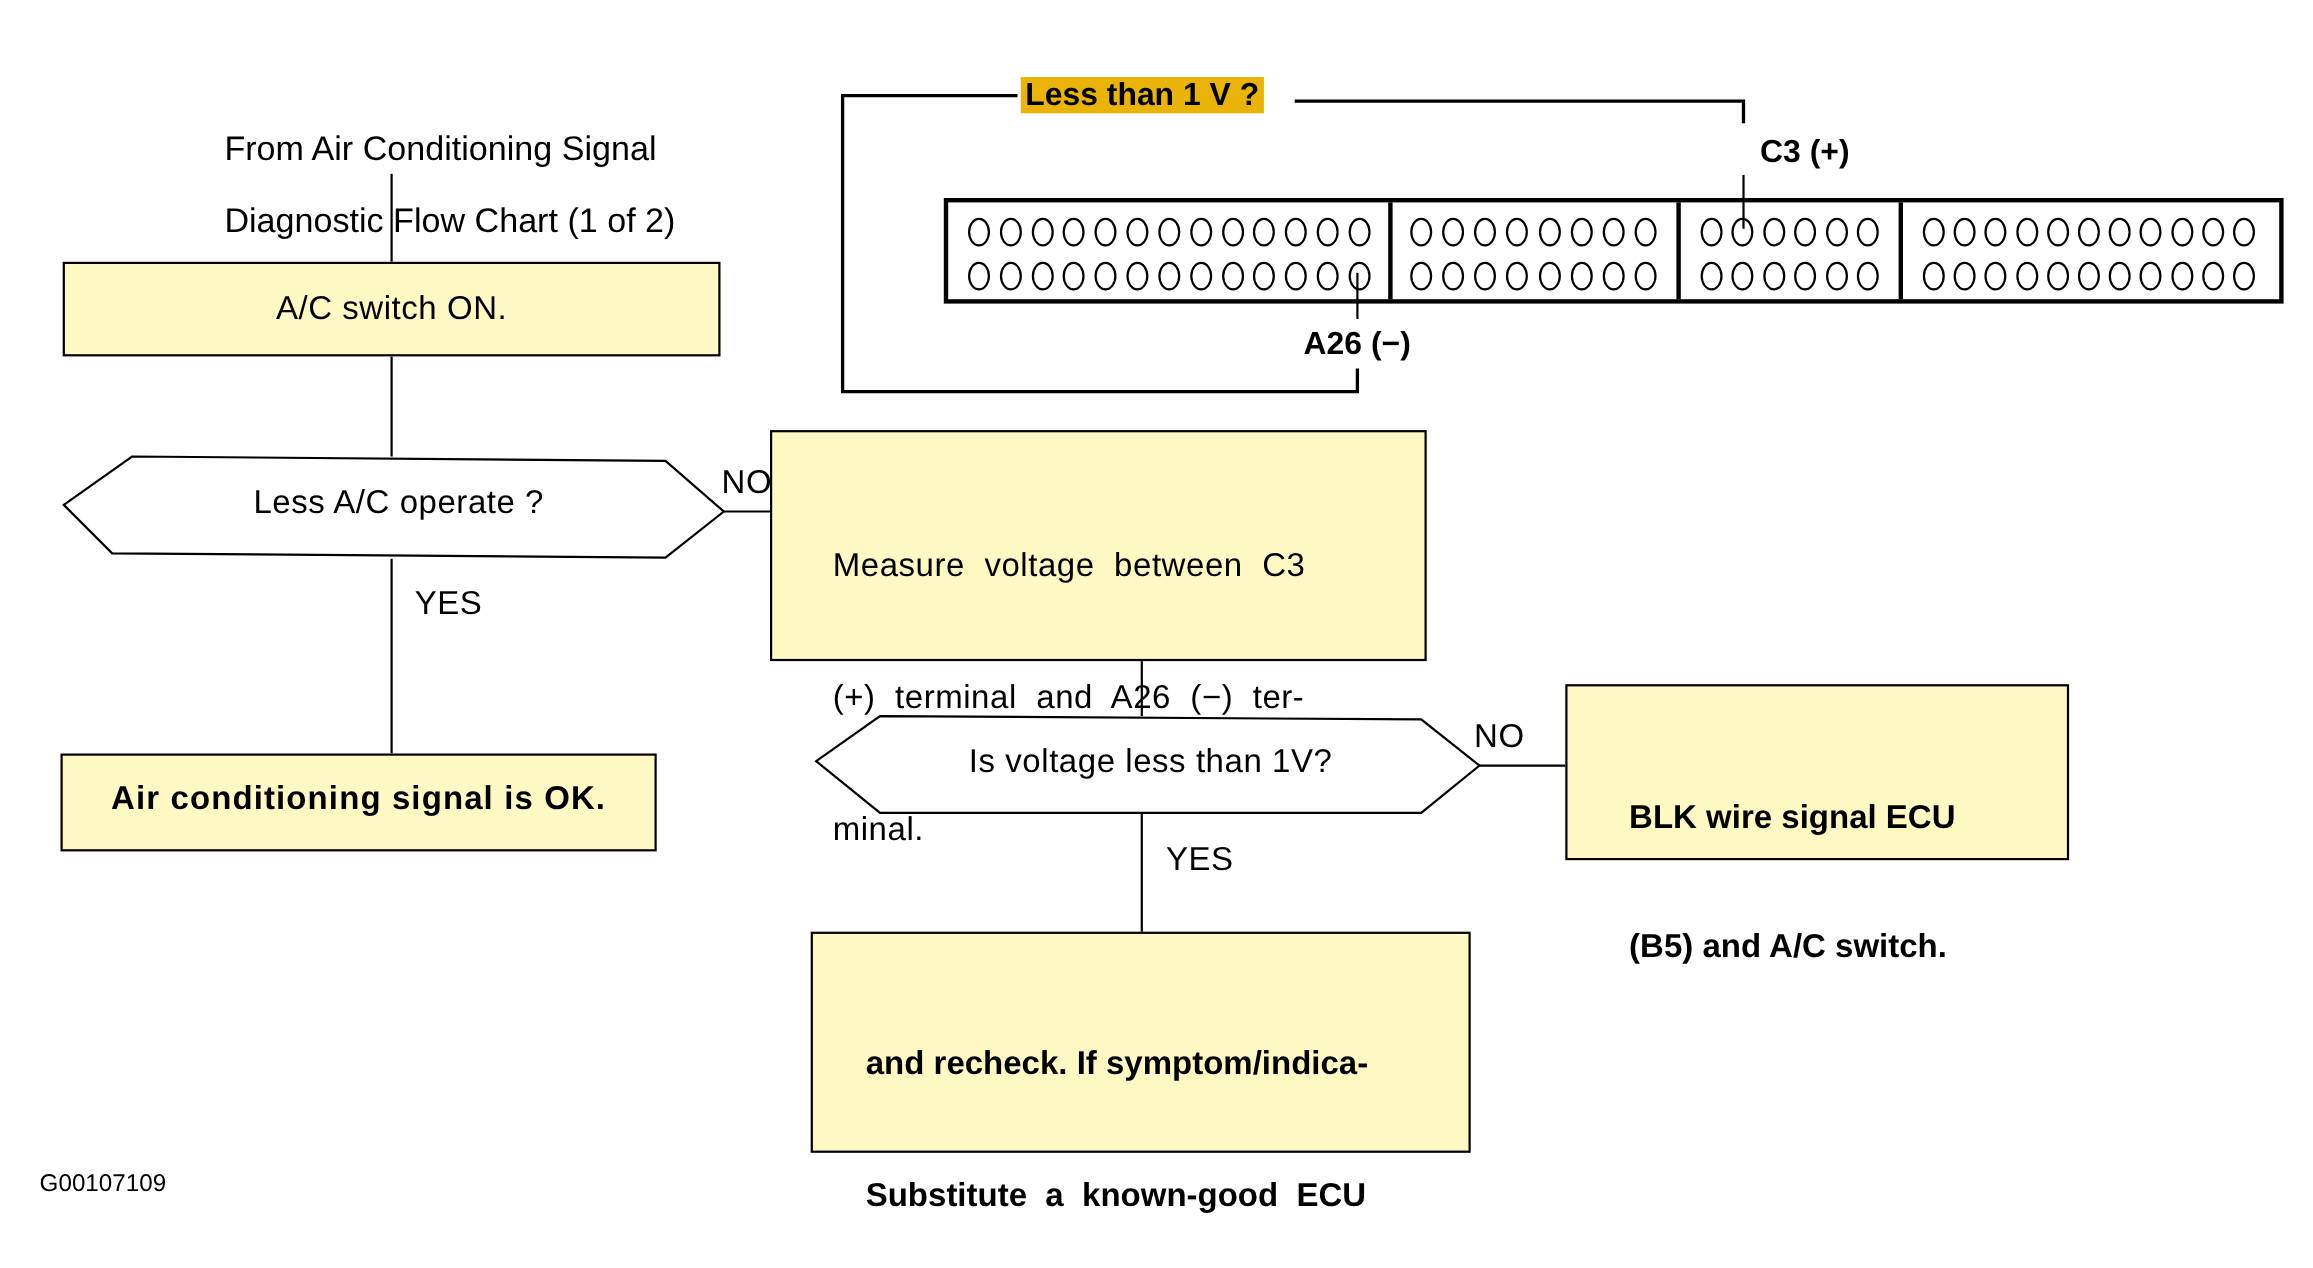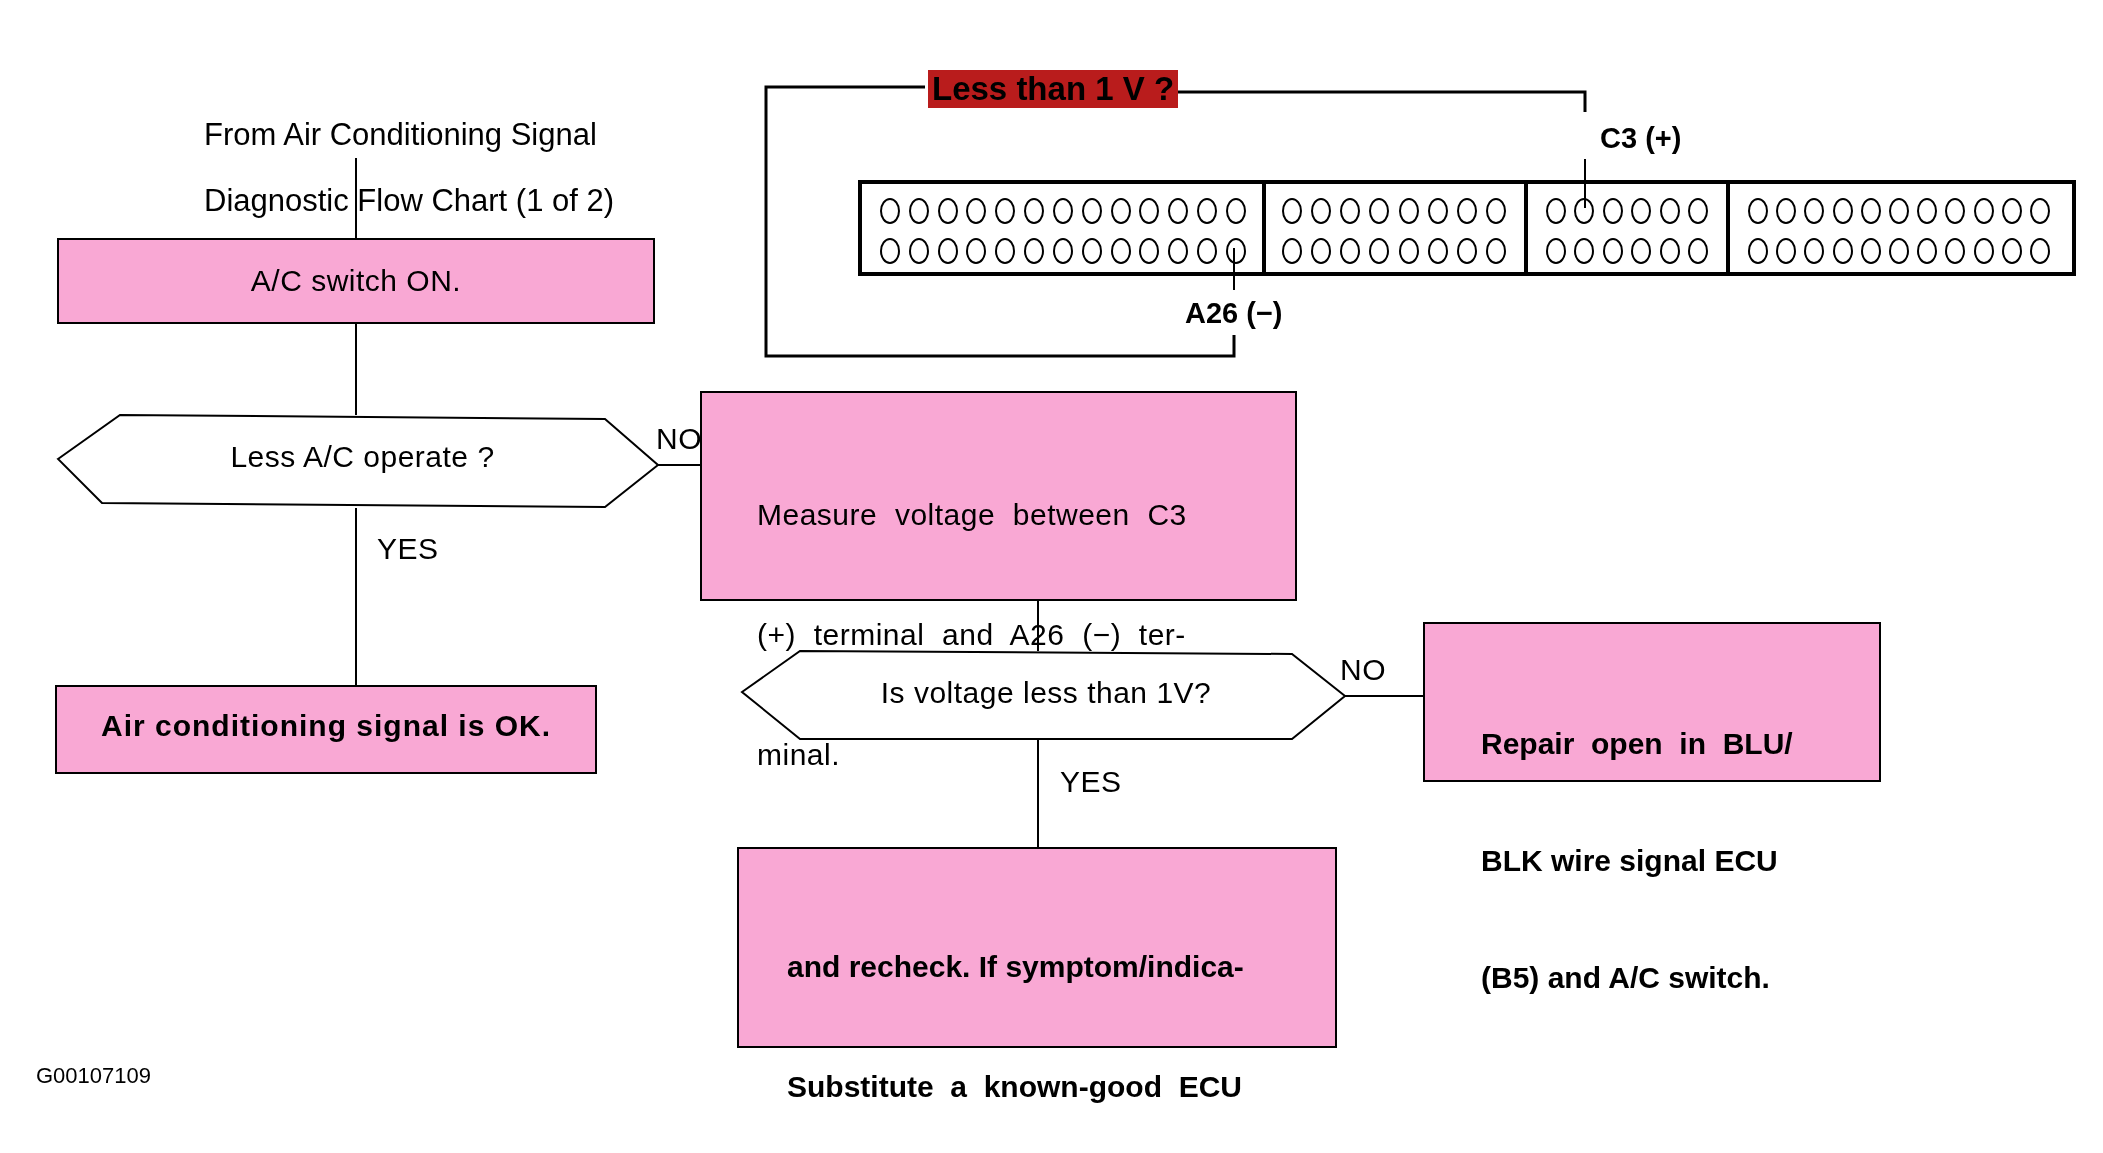--- a/index.html
+++ b/index.html
@@ -1,19 +1,19 @@
 <!DOCTYPE html>
 <html><head>
 <meta charset="utf-8">
 <style>
   html, body { margin:0; padding:0; background:#fff; }
   body { width:2103px; height:1153px; position:relative; overflow:hidden;
          font-family:"Liberation Sans", sans-serif; color:#000; }
   .abs { position:absolute; }
-  .box { position:absolute; border:2px solid #000; box-sizing:border-box; background:#f9a8d4; }
+  .box { position:absolute; border:2px solid #000; box-sizing:border-box; background:#fef9c3; }
   .txt { position:absolute; white-space:pre-line; }
   .plain { font-size:30px; letter-spacing:0.5px; }
   .bold { font-weight:bold; font-size:30px; }
   svg.lines { position:absolute; left:0; top:0; }
   .pins { position:absolute; display:flex; justify-content:space-between; }
   .pin { width:20px; height:26px; border:2px solid #000; border-radius:50%; box-sizing:border-box; }
 </style>
 </head>
 <body>
 
@@ -63,36 +63,35 @@
     <div>minal.</div>
   </div>
 </div>
 
 <div class="txt plain" style="left:800px; width:492px; top:676px; text-align:center;">Is voltage less than 1V?</div>
 <div class="txt plain" style="left:1340px; top:653px;">NO</div>
 <div class="txt plain" style="left:1060px; top:765px;">YES</div>
 
 <div class="box" style="left:1423px; top:622px; width:458px; height:160px;">
   <div class="txt bold" style="left:56px; top:22px; line-height:39px; white-space:pre;">
-    <div>Repair  open  in  BLU/</div>
     <div>BLK wire signal ECU</div>
     <div>(B5) and A/C switch.</div>
   </div>
 </div>
 
 <div class="box" style="left:737px; top:847px; width:600px; height:201px;">
   <div class="txt bold" style="left:48px; top:18px; line-height:40px; white-space:pre;">
     <div>and recheck. If symptom/indica-</div>
     <div>Substitute  a  known-good  ECU</div>
     
     
   </div>
 </div>
 
-<div class="txt bold" style="left:928px; top:70px; font-size:33px; background:#b91c1c; padding:0 4px;">Less than 1 V ?</div>
+<div class="txt bold" style="left:928px; top:70px; font-size:29px; background:#eab308; padding:0 4px;">Less than 1 V ?</div>
 <div class="txt bold" style="left:1600px; top:122px; font-size:29px;">C3 (+)</div>
 <div class="txt bold" style="left:1185px; top:297px; font-size:29px;">A26 (−)</div>
 
 <div class="abs" style="left:858px; top:180px; width:1218px; height:96px; border:4px solid #000; box-sizing:border-box; display:flex;">
   <div class="abs" style="left:0; top:0; width:404px; height:88px; border-right:4px solid #000; box-sizing:border-box;">
     <div class="pins" id="pins-a1" style="left:18px; right:16px; top:14px;">
         <div class="pin"></div>
         <div class="pin"></div>
         <div class="pin"></div>
         <div class="pin"></div>

